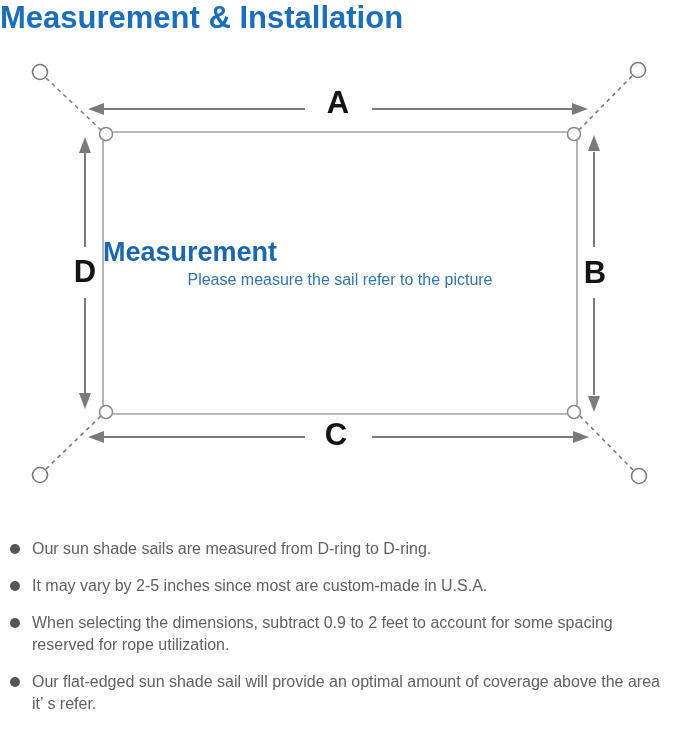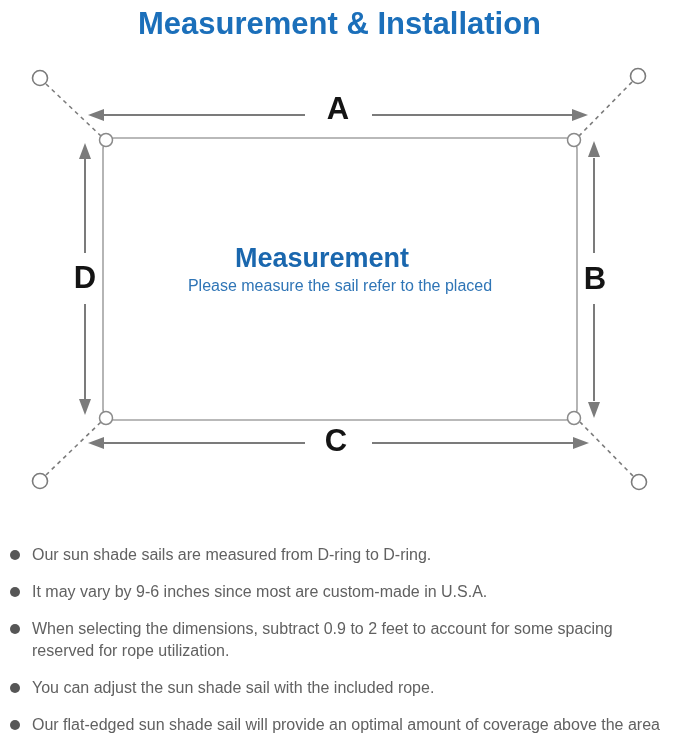--- a/index.html
+++ b/index.html
@@ -3,22 +3,22 @@
 <meta charset="utf-8">
 <style>
   * { margin: 0; padding: 0; box-sizing: border-box; }
   html, body {
     width: 679px; height: 739px;
     background: #ffffff;
     font-family: "Liberation Sans", sans-serif;
     overflow: hidden;
   }
   .page-title {
-    margin-top: 6px;
-    text-align: center;
+    margin-top: 0;
+    text-align: left;
     font-size: 31px;
     font-weight: bold;
     color: #1b6fba;
     letter-spacing: 0px;
   }
   .diagram {
     position: relative;
     width: 679px;
     height: 470px;
     margin-top: 6px;
@@ -32,21 +32,20 @@
     text-align: center;
     line-height: 1;
   }
   .dim-a { left: 314px; top: 45px;  width: 48px; }
   .dim-b { left: 578px; top: 215px; width: 34px; }
   .dim-c { left: 312px; top: 377px; width: 48px; }
   .dim-d { left: 68px;  top: 214px; width: 34px; }
   .center-title {
     position: absolute;
     left: 103px; top: 195px; width: 438px;
-    text-align: center;
     font-size: 27px;
     font-weight: bold;
     color: #1a67ae;
   }
   .center-subtitle {
     position: absolute;
     left: 103px; top: 229px; width: 474px;
     text-align: center;
     font-size: 16px;
     color: #2f75b6;
@@ -116,37 +115,33 @@
     <line x1="594" y1="256" x2="594" y2="353" stroke="#7b7b7b" stroke-width="2"></line>
     <polygon points="594,370 588,354 600,354" fill="#7b7b7b"></polygon>
   </svg>
 
   <div class="dim-label dim-a">A</div>
   <div class="dim-label dim-b">B</div>
   <div class="dim-label dim-c">C</div>
   <div class="dim-label dim-d">D</div>
 
   <div class="center-title">Measurement</div>
-  <div class="center-subtitle">Please measure the sail refer to the placed</div>
+  <div class="center-subtitle">Please measure the sail refer to the picture</div>
 </div>
 
 <div class="notes">
   <div class="note-item">
     <span class="note-dot"></span>
     <span>Our sun shade sails are measured from D-ring to D-ring.</span>
   </div>
   <div class="note-item">
     <span class="note-dot"></span>
-    <span>It may vary by 9-6 inches since most are custom-made in U.S.A.</span>
+    <span>It may vary by 2-5 inches since most are custom-made in U.S.A.</span>
   </div>
   <div class="note-item">
     <span class="note-dot"></span>
     <span>When selecting the dimensions, subtract 0.9 to 2 feet to account for some spacing reserved for rope utilization.</span>
-  </div>
-  <div class="note-item">
-    <span class="note-dot"></span>
-    <span>You can adjust the sun shade sail with the included rope.</span>
   </div>
   <div class="note-item">
     <span class="note-dot"></span>
     <span>Our flat-edged sun shade sail will provide an optimal amount of coverage above the area it’ s refer.</span>
   </div>
 </div>
 
 </body></html>

